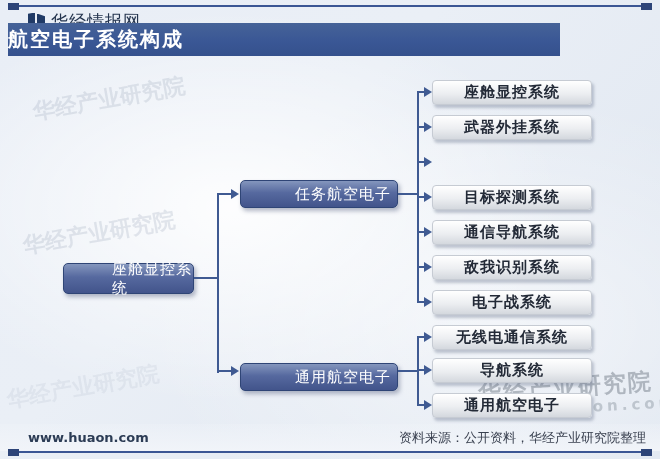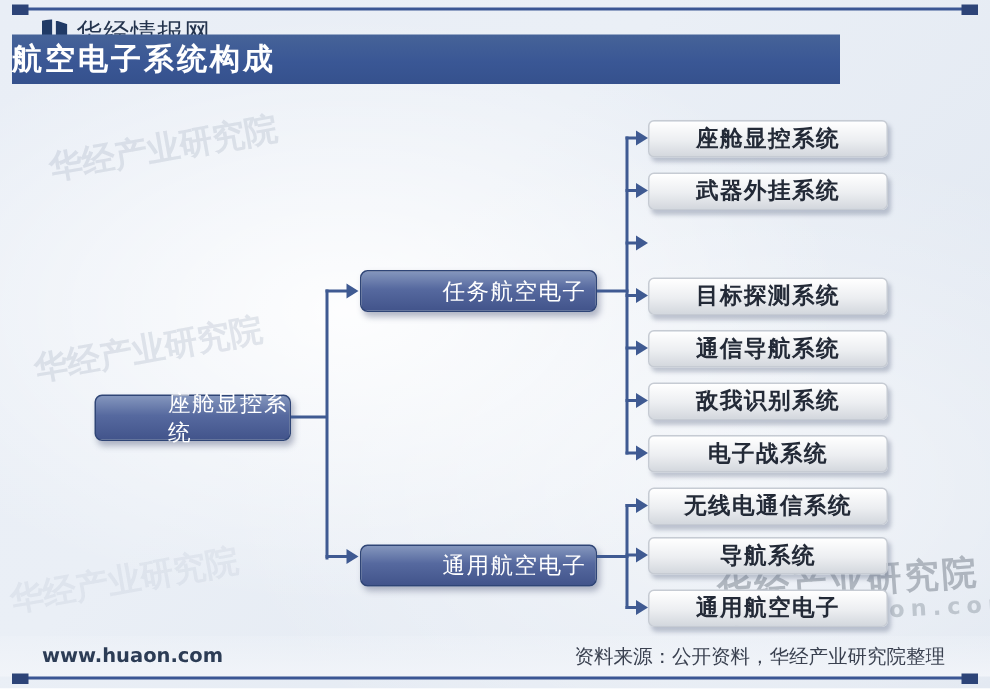--- a/index.html
+++ b/index.html
@@ -59,21 +59,21 @@
   .v-line{width:2px;}
   .head{position:absolute;width:0;height:0;
     border-top:5px solid transparent;border-bottom:5px solid transparent;
     border-left:8px solid #3f5a92;}
   
   .footer{position:absolute;left:0;top:424px;width:660px;height:27px;
     background:linear-gradient(rgba(244,247,251,0.2),#f1f4f9);
     display:flex;align-items:center;justify-content:space-between;
     padding:0 12px;box-sizing:border-box;}
   .site{font-size:13px;font-weight:bold;color:#2c3c55;margin-left:16px;}
-  .source{font-size:13px;color:#3a4150;margin-right:18px;}
+  .source{font-size:13px;color:#3a4150;margin-right:2px;}
   .bottom-rule{position:absolute;left:8px;top:451px;width:644px;height:2px;background:#3b5694;}
   .b-cap{position:absolute;width:11px;height:7px;background:#2d4478;top:449px;}
   .b-cap.left{left:8px;}
   .b-cap.right{left:641px;}
 </style>
 </head>
 <body>
 
 <div class="canvas">
 

